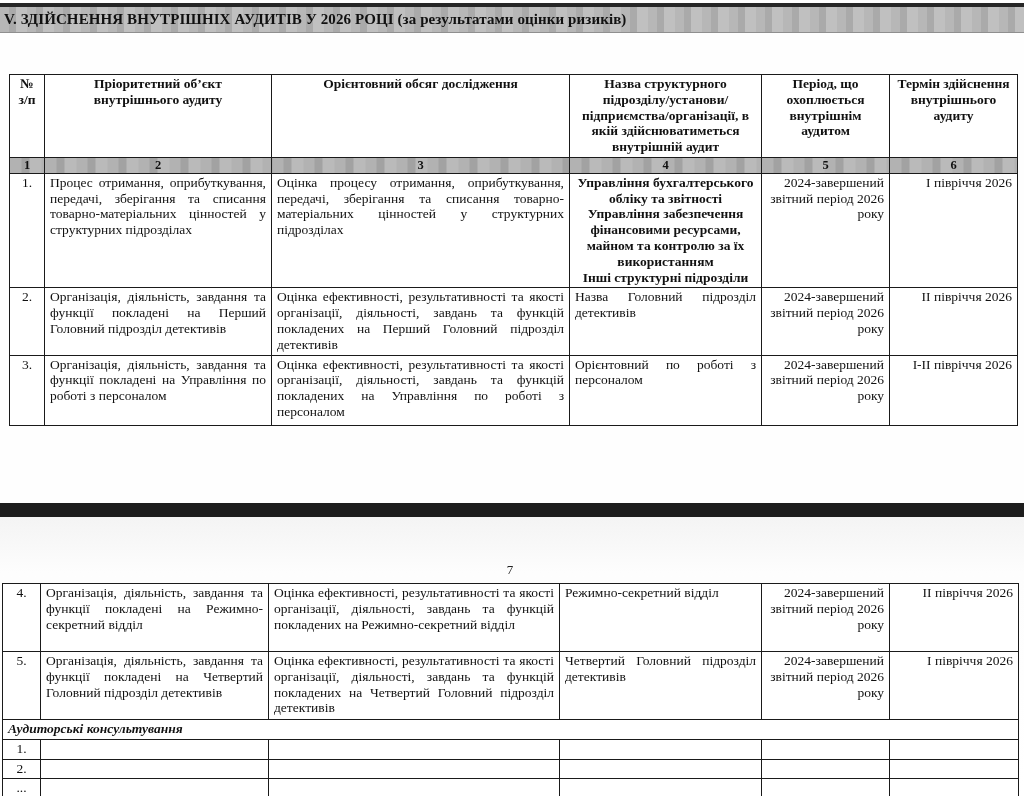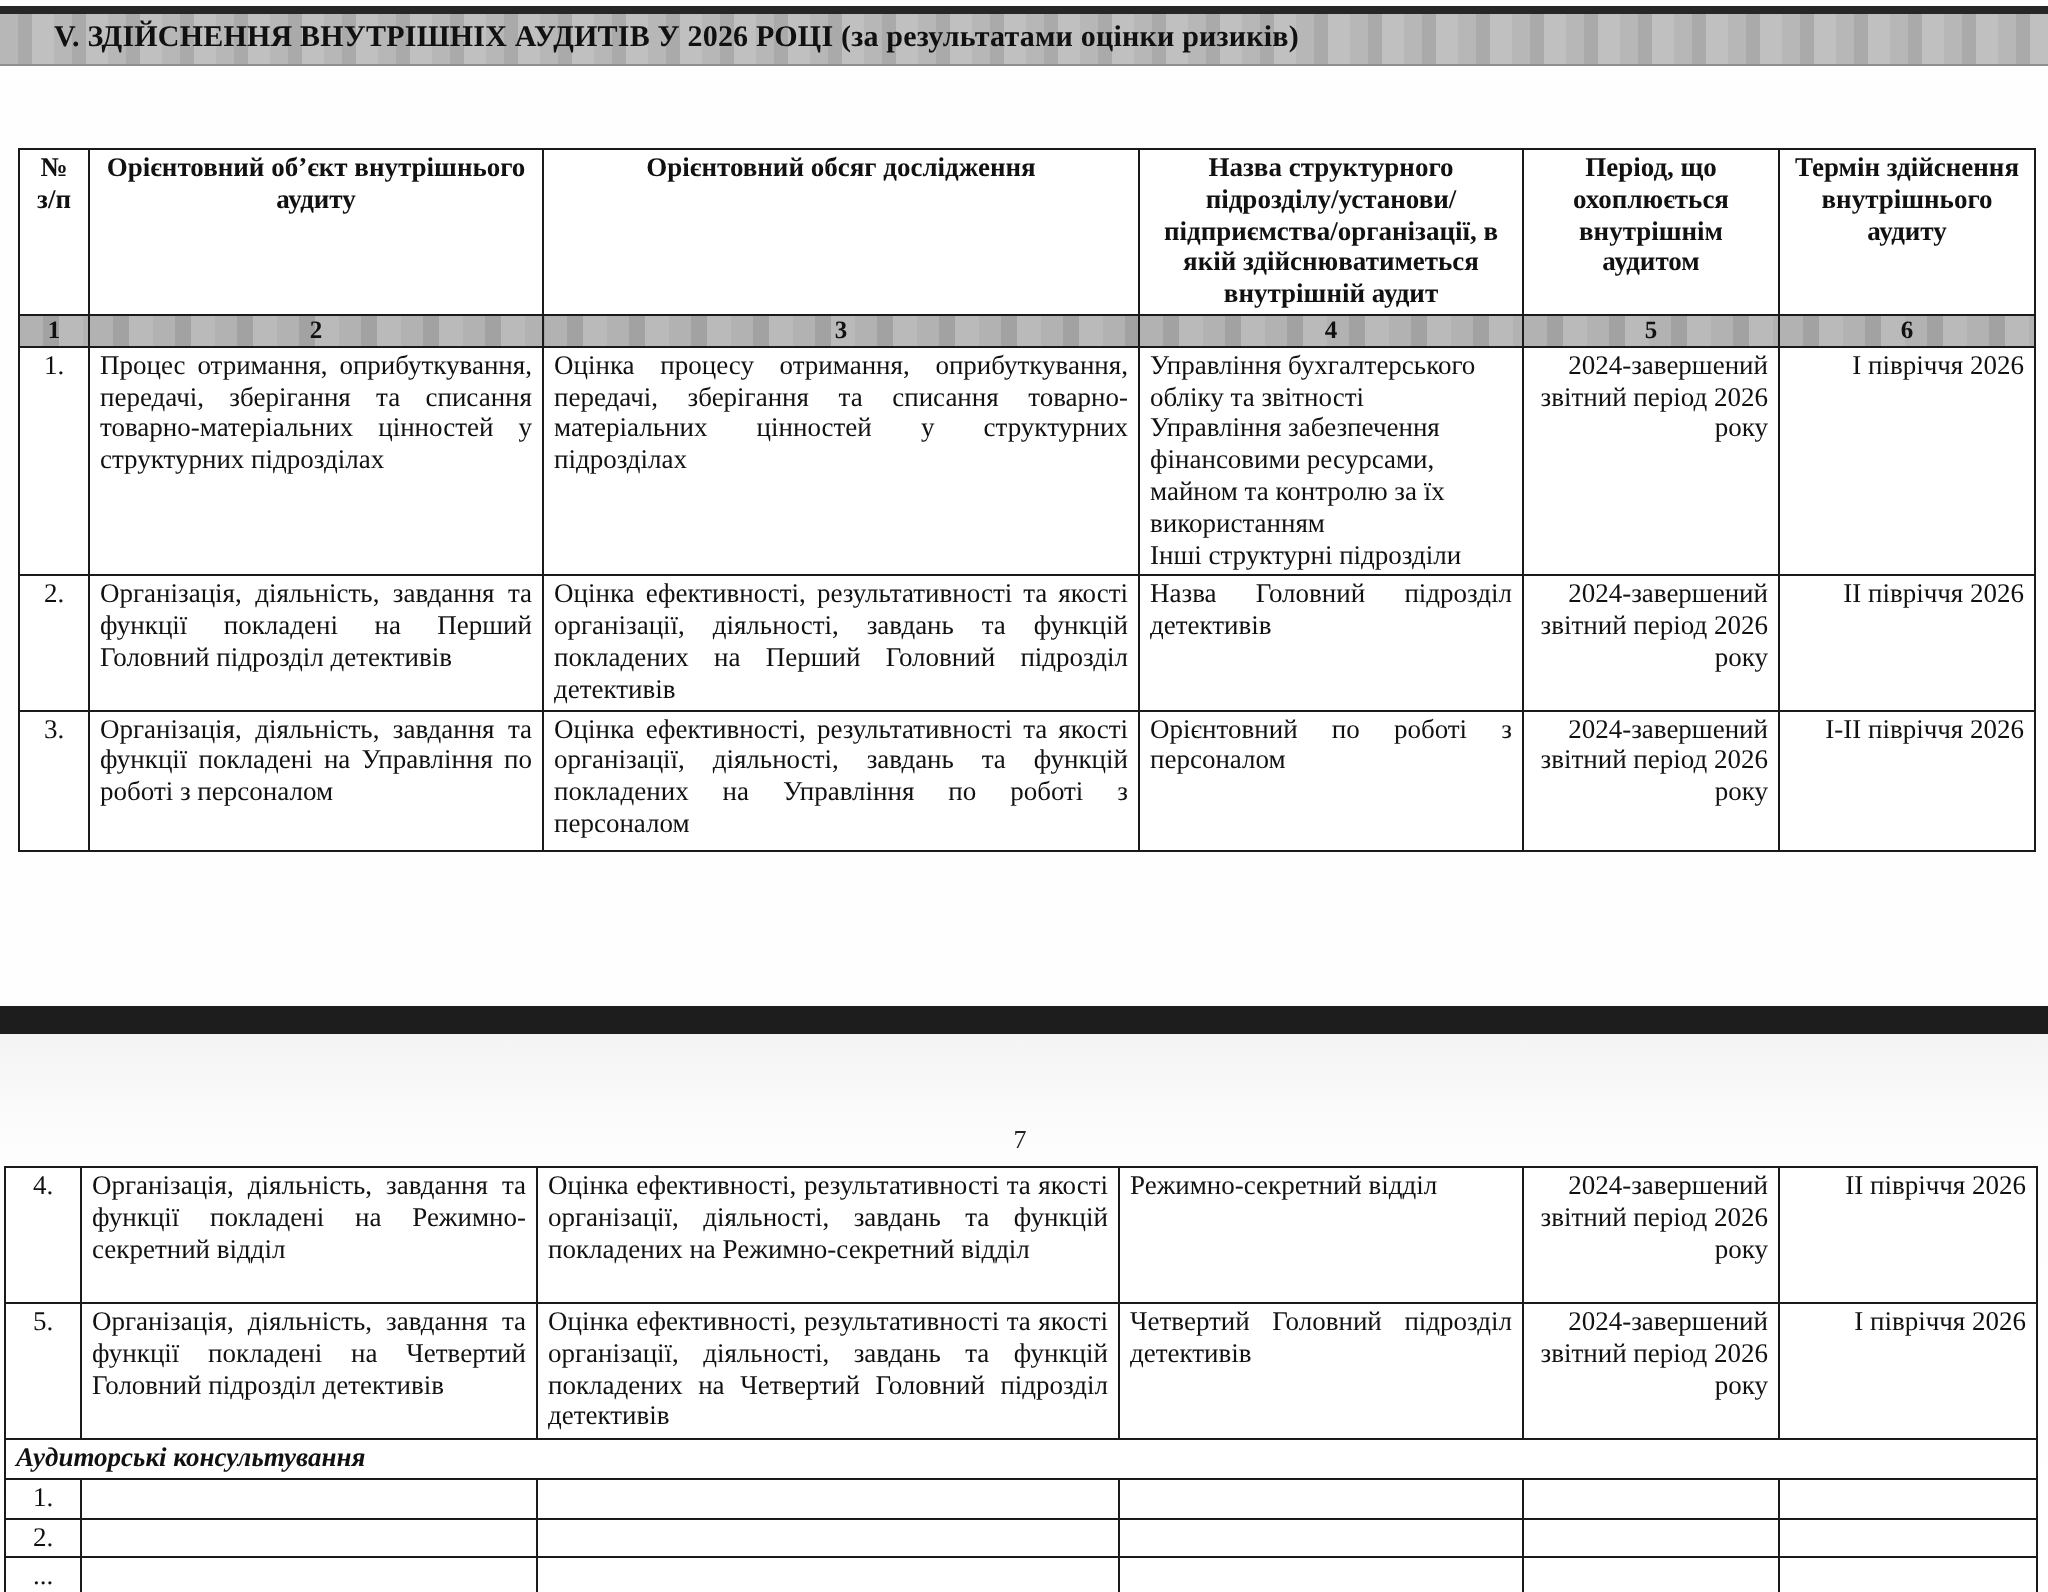--- a/index.html
+++ b/index.html
@@ -15,21 +15,21 @@
 
   
   .title-band {
     position: absolute; left: 0; top: 3px; width: 1024px; height: 30px;
     background: repeating-linear-gradient(90deg, #b7b7b7 0 9px, #aaaaaa 9px 16px, #c0c0c0 16px 27px);
     border-top: 4px solid #262626;
     border-bottom: 1px solid #8f8f8f;
     display: flex; align-items: center;
   }
   .title-band .title-text {
-    font-weight: bold; font-size: 15px; padding-left: 27px; letter-spacing: 0.1px;
+    font-weight: bold; font-size: 15px; padding-left: 4px; letter-spacing: 0.1px;
     white-space: nowrap;
   }
 
   
   table.audit {
     position: absolute;
     border-collapse: collapse;
     table-layout: fixed;
     background: #fff;
   }
@@ -53,21 +53,21 @@
     font-weight: bold; text-align: center; vertical-align: middle;
     font-size: 12.5px; padding: 0 2px; line-height: 1;
   }
   td.sectionrow {
     font-weight: bold; font-style: italic; font-size: 15px;
     vertical-align: middle; padding: 1px 4px;
   }
   td.cell-num { text-align: center; font-size: 14px; padding-top: 2px; }
   td.cell-just { text-align: justify; text-justify: inter-word; }
   td.cell-unit { text-align: justify; text-justify: inter-word; }
-  td.cell-unit-lines { text-align: left; }
+  td.cell-unit-lines { text-align: center; font-weight: bold; }
   td.cell-unit-lines div { margin: 0; }
   td.cell-center { text-align: right; }
 
   
   .separator-bar {
     position: absolute; left: 0; top: 503px; width: 1024px; height: 14px;
     background: #1d1d1d;
   }
   .lower-page {
     position: absolute; left: 0; top: 517px; width: 1024px; height: 279px;
@@ -90,21 +90,21 @@
     <col style="width:35px">
       <col style="width:227px">
       <col style="width:298px">
     <col style="width:192px">
       <col style="width:128px">
       <col style="width:128px">
   </colgroup>
   <tbody>
       <tr style="height:78px">
     <th class="colhead">№ з/п</th>
-    <th class="colhead">Орієнтовний об’єкт внутрішнього аудиту</th>
+    <th class="colhead">Пріоритетний об’єкт внутрішнього аудиту</th>
     <th class="colhead">Орієнтовний обсяг дослідження</th>
     <th class="colhead">Назва структурного підрозділу/установи/ підприємства/організації, в якій здійснюватиметься внутрішній аудит</th>
     <th class="colhead">Період, що охоплюється внутрішнім аудитом</th>
     <th class="colhead">Термін здійснення внутрішнього аудиту</th>
   </tr>
   <tr class="numrow" style="height:16px">
     <td>1</td>
     <td>2</td>
     <td>3</td>
     <td>4</td>

